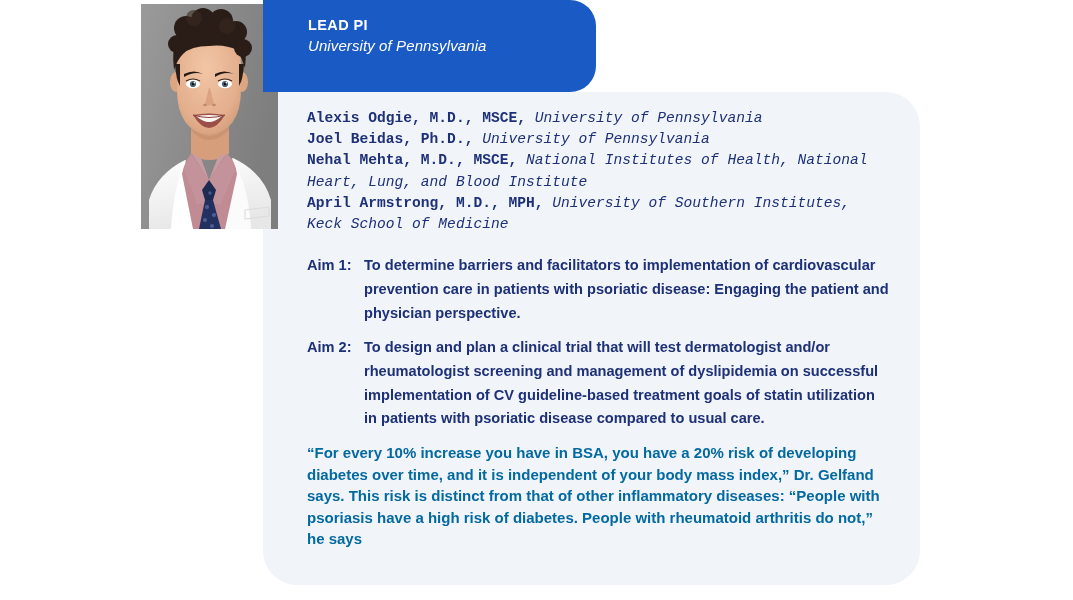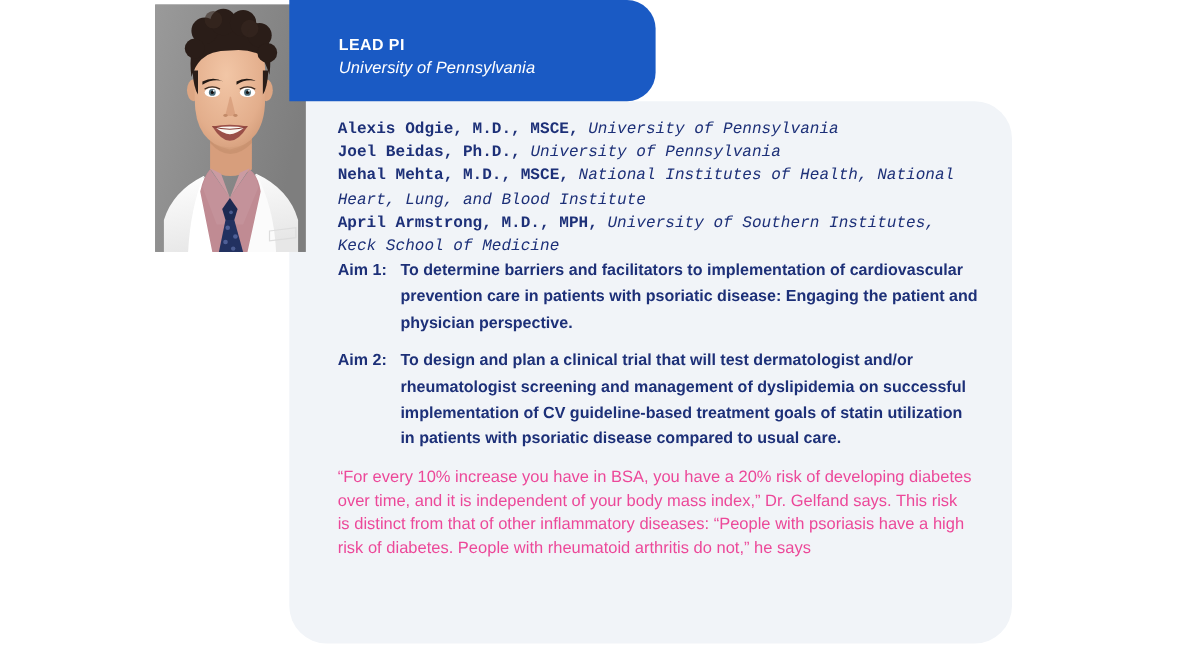--- a/index.html
+++ b/index.html
@@ -30,21 +30,21 @@
   #lead-pi-card {
     position: absolute;
     left: 263px;
     top: 0px;
     width: 333px;
     height: 92px;
     background: #1a5ac4;
     border-radius: 0 26px 26px 0;
     color: #ffffff;
     box-sizing: border-box;
-    padding: 31px 0 0 45px;
+    padding: 15px 0 0 45px;
   }
   #lead-pi-card .eyebrow {
     font-size: 14.5px;
     font-weight: bold;
     letter-spacing: 0.4px;
     line-height: 20px;
   }
   #lead-pi-card .pi-name {
     font-size: 15.5px;
     font-weight: bold;
@@ -81,41 +81,41 @@
 
   .investigators {
     font-size: 14.6px;
     line-height: 21.2px;
     color: #1d3078;
   }
   .investigators .inv-line { margin: 0; font-family: Liberation Mono, monospace; }
   .inv-name { font-weight: bold; }
   .inv-affil { font-style: italic; }
 
-  .aims { }
+  .aims { margin-top: 19px; }
   .aim-row {
     display: flex;
     align-items: flex-start;
     margin-bottom: 11px;
     font-size: 14.6px;
     line-height: 23.7px;
   }
   .aim-label {
     font-weight: bold;
     flex: 0 0 auto;
     width: 57px;
     white-space: nowrap;
   }
   .aim-text { flex: 1 1 auto; font-weight: bold; }
 
   .quote-block {
     font-size: 15px;
-    font-weight: normal;
+    font-weight: bold;
     line-height: 21.5px;
-    color: #ec4899;
+    color: #0369a1;
     width: 578px;
   }
 </style>
 </head>
 <body>
 
 <div id="info-panel"></div>
 
 <div id="pi-photo">
   <svg viewBox="0 0 137 225" preserveAspectRatio="xMidYMid slice">

